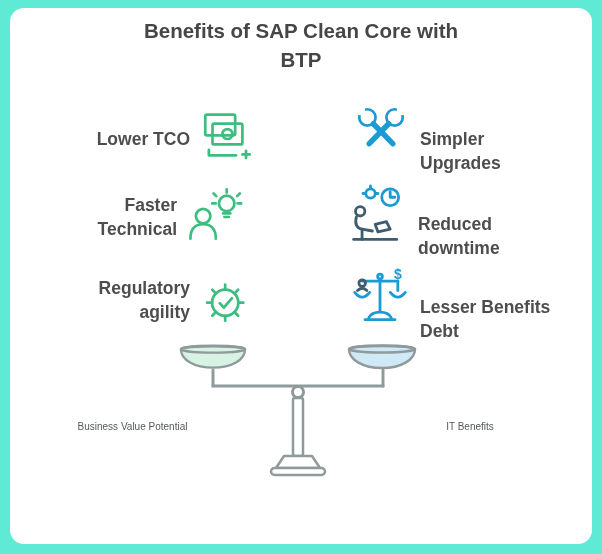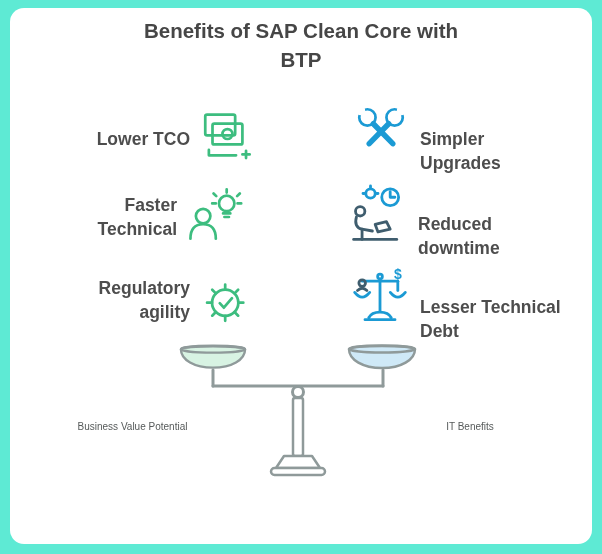--- a/index.html
+++ b/index.html
@@ -155,21 +155,21 @@
           <path d="M16 54 H48"></path>
         </g>
         <g stroke="var(--dark-accent)">
           <circle cx="13" cy="15" r="3.5"></circle>
           <path d="M8 23 q5 -5 10 0"></path>
         </g>
         <text x="51" y="11" font-size="15" font-weight="bold" fill="var(--blue)" stroke="none" text-anchor="middle">$</text>
       </svg>
     </span>
     <div class="label">
-      <div>Lesser Technical</div>
+      <div>Lesser Benefits</div>
       <div>Debt</div>
     </div>
   </div>
 
   <div class="bowl" style="left:179px;top:342px;">
     <svg width="68" height="28" viewBox="0 0 70 28" stroke="var(--scale-gray)" stroke-width="2.5" stroke-linecap="round" stroke-linejoin="round">
       <path d="M2 7 C2 3 68 3 68 7 C68 18 54 26 35 26 C16 26 2 18 2 7 Z" fill="var(--left-pan-fill)"></path>
       <ellipse cx="35" cy="7" rx="33" ry="3.5" fill="none"></ellipse>
     </svg>
   </div>

